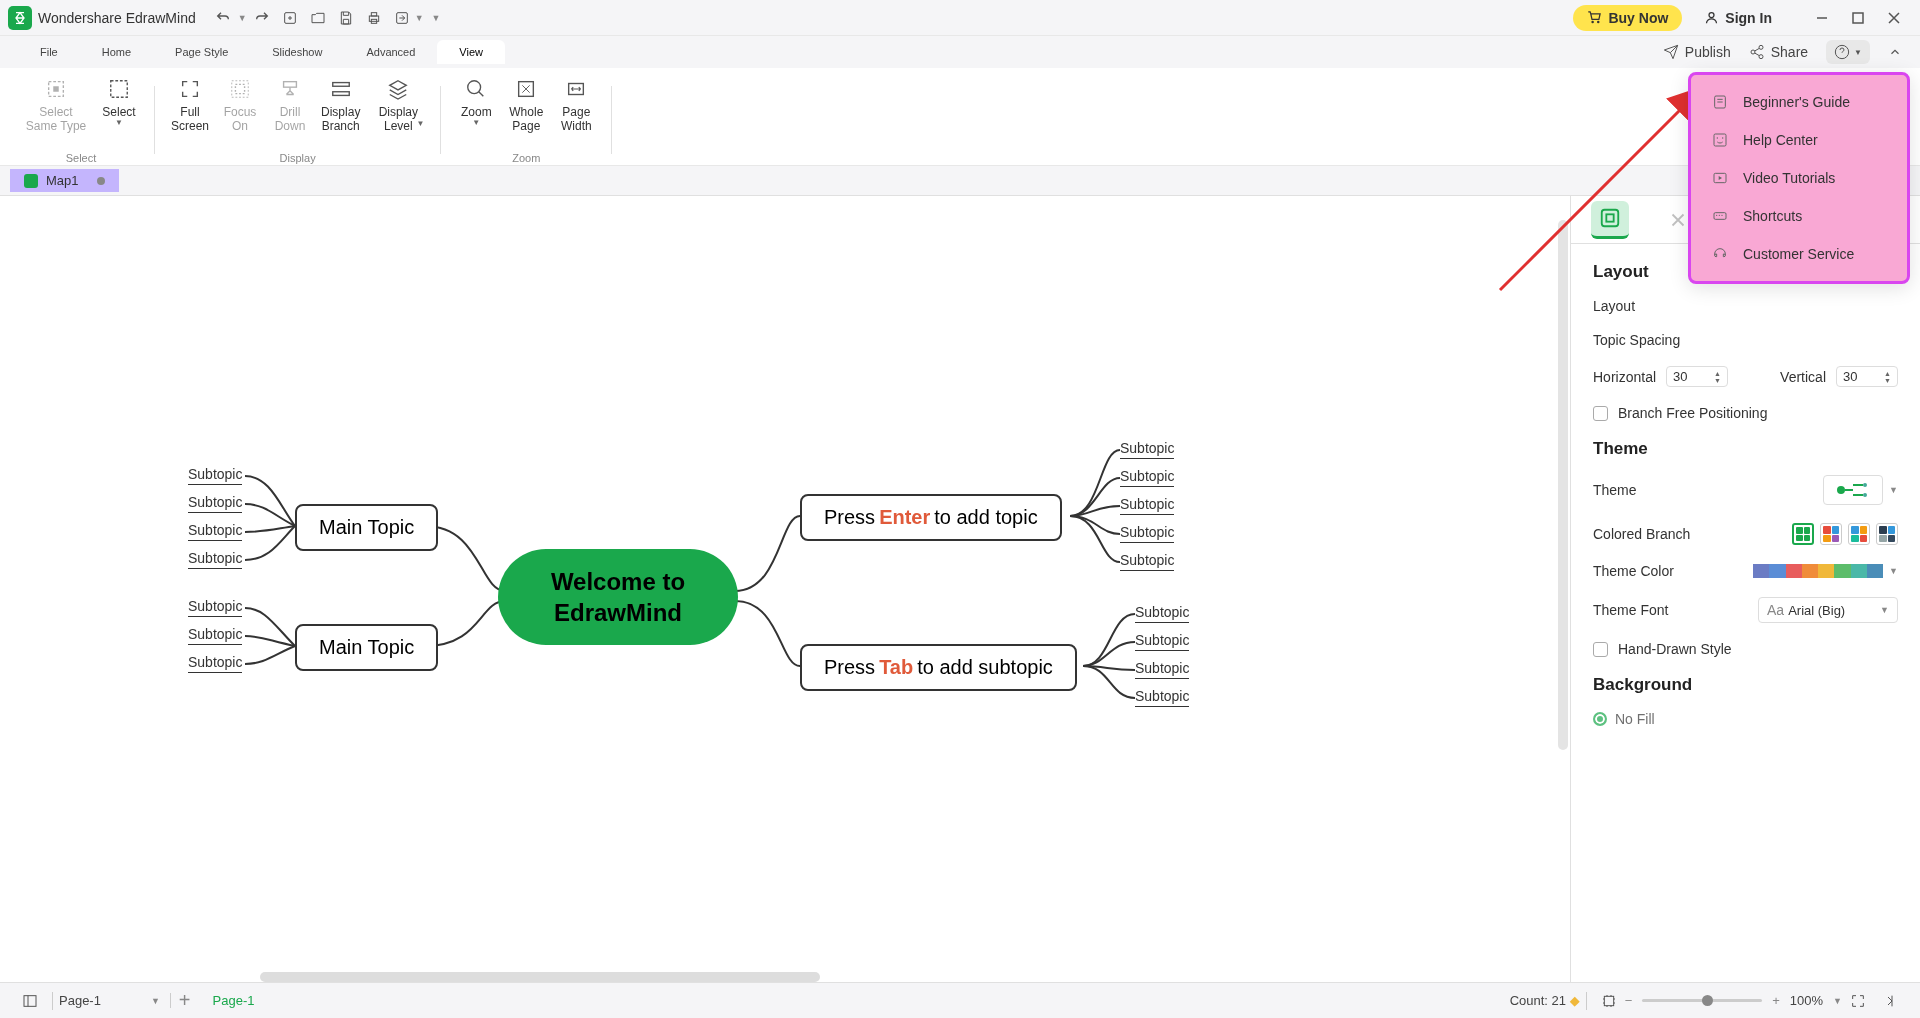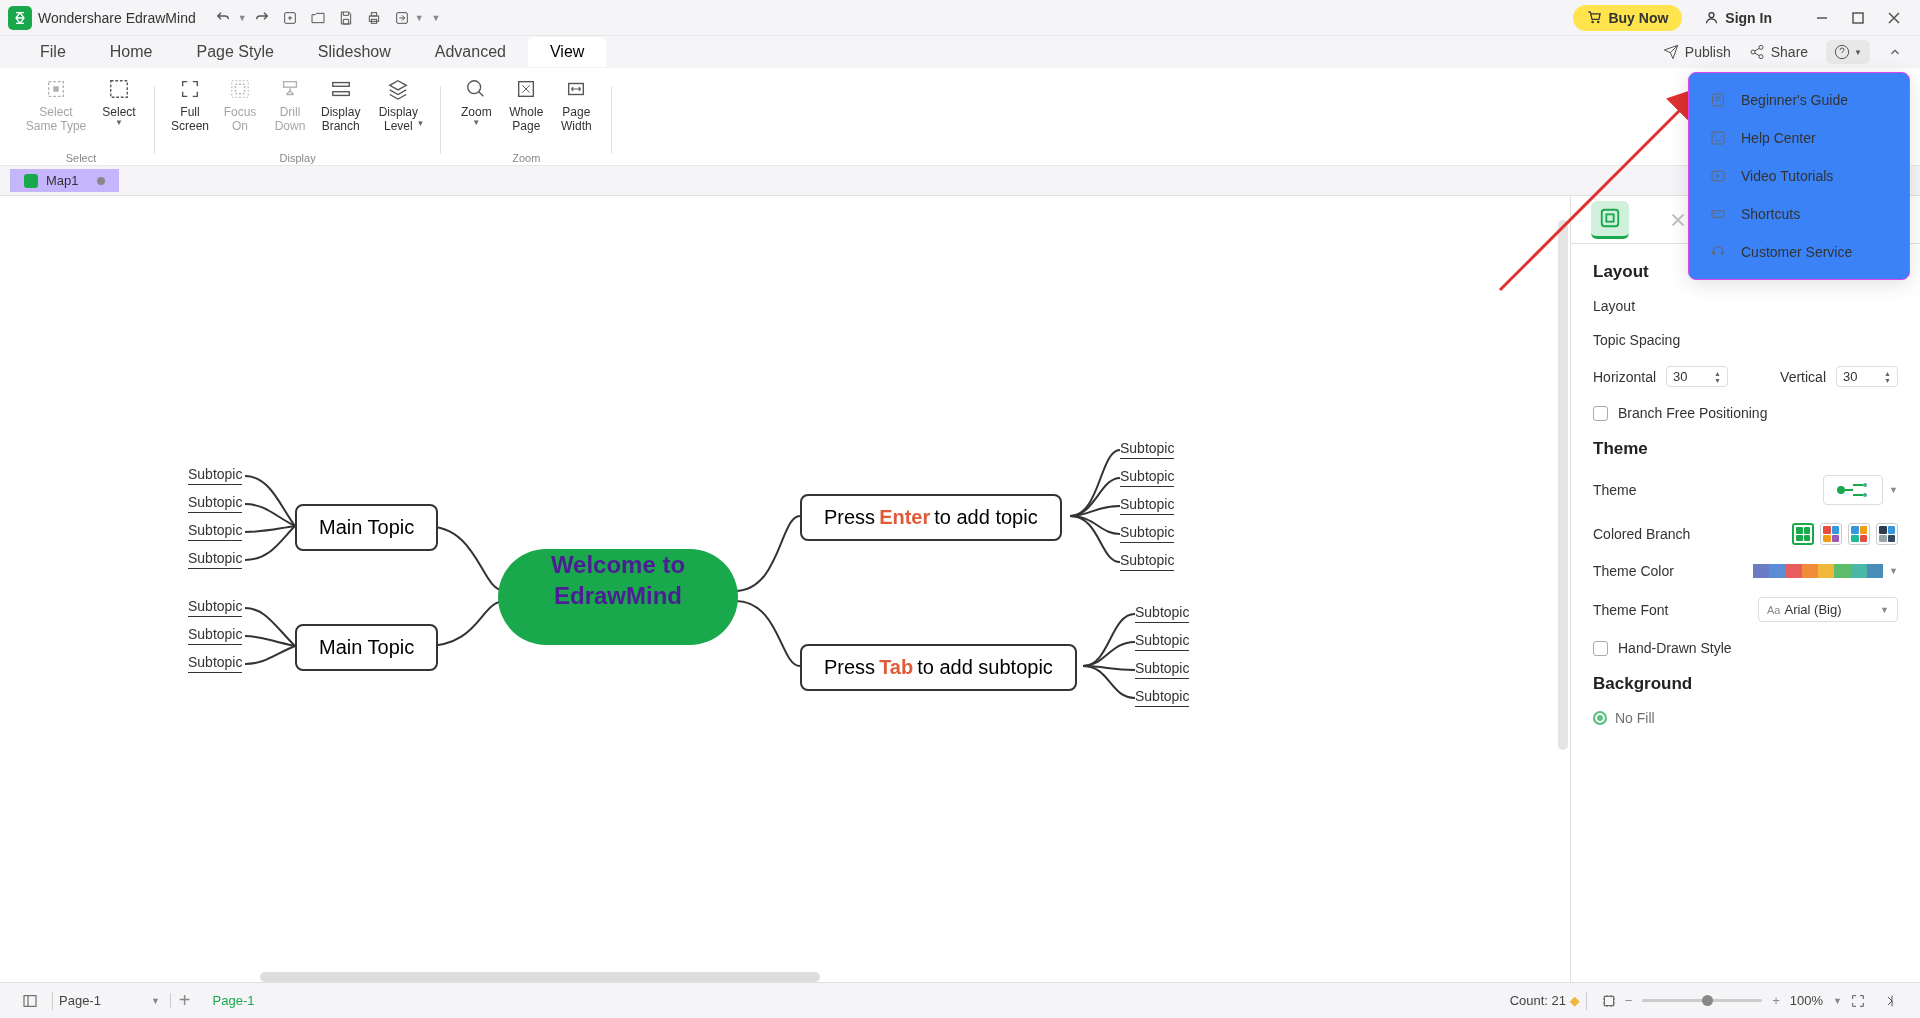--- a/index.html
+++ b/index.html
@@ -12,21 +12,21 @@
 .app-title { font-size:14px; color:#333; margin-right:14px; }
 .qat { display:flex; align-items:center; gap:2px; }
 .qat-btn { width:26px; height:26px; display:flex; align-items:center; justify-content:center; color:#555; cursor:pointer; border-radius:3px; }
 .spacer { flex:1; }
 .buy-now { background:#ffe44d; padding:5px 14px; border-radius:15px; display:flex; align-items:center; gap:6px; font-size:14px; font-weight:600; color:#333; cursor:pointer; margin-right:10px; }
 .sign-in { display:flex; align-items:center; gap:6px; font-size:14px; font-weight:600; color:#333; cursor:pointer; padding:5px 12px; margin-right:20px; }
 .wnd-btn { width:36px; height:28px; display:flex; align-items:center; justify-content:center; color:#555; cursor:pointer; }
 
 
 .menu-bar { height:32px; background:#f5f5f7; display:flex; align-items:center; padding:0 18px; }
-.menu-item { padding:6px 22px; font-size:16px; color:#444; cursor:pointer; }
+.menu-item { padding:6px 22px; font-size:11px; color:#444; cursor:pointer; }
 .menu-item.active { background:#fff; color:#000; font-weight:500; border-radius:6px 6px 0 0; }
 .right-menu { margin-left:auto; display:flex; gap:18px; }
 .rmenu-btn { display:flex; align-items:center; gap:6px; font-size:14px; color:#444; cursor:pointer; }
 .help-btn { background:#e8e8e8; padding:4px 8px; border-radius:6px; display:flex; align-items:center; gap:4px; cursor:pointer; }
 
 
 .ribbon { height:98px; background:#fff; display:flex; align-items:center; padding:6px 10px 0; border-bottom:1px solid #e8e8e8; }
 .rib-grp { display:flex; flex-direction:column; align-items:center; height:92px; padding:0 8px; }
 .rib-row { display:flex; gap:0; }
 .rib-btn { display:flex; flex-direction:column; align-items:center; justify-content:flex-start; padding:2px 6px; cursor:pointer; min-width:50px; }
@@ -41,21 +41,21 @@
 .tab-strip { height:30px; background:#f5f5f7; display:flex; align-items:center; padding:0 10px; border-bottom:1px solid #e0e0e0; }
 .doc-tab { display:flex; align-items:center; gap:8px; padding:4px 14px; background:#c4b5fd; border-radius:0; font-size:13px; color:#333; }
 .doc-tab-icon { width:14px; height:14px; background:#1aa84c; border-radius:3px; }
 .doc-tab-close { width:8px; height:8px; border-radius:50%; background:#888; margin-left:10px; }
 
 
 .canvas-wrap { position:absolute; top:196px; left:0; right:0; bottom:36px; background:#fff; display:flex; }
 .canvas { flex:1; position:relative; overflow:hidden; }
 
 
-.central { position:absolute; left:498px; top:353px; width:240px; height:96px; background:#1aa84c; border-radius:48px; display:flex; justify-content:center; color:#4c1d95; font-size:24px; font-weight:600; text-align:center; line-height:1.3; }
+.central { position:absolute; left:498px; top:353px; width:240px; height:96px; background:#1aa84c; border-radius:48px; display:flex; align-items:center; justify-content:center; color:#000000; font-size:24px; font-weight:600; text-align:center; line-height:1.3; }
 .main-topic { position:absolute; border:2px solid #333; border-radius:8px; padding:10px 22px; font-size:20px; font-weight:500; background:#fff; display:flex; align-items:center; }
 .main-topic .key { color:#e05a3a; font-weight:600; margin:0 4px; }
 .subtopic { position:absolute; font-size:14px; color:#333; padding:2px 0; border-bottom:1.5px solid #333; }
 
 
 .connectors { position:absolute; top:0; left:0; width:100%; height:100%; pointer-events:none; }
 .connectors path, .connectors line { stroke:#333; stroke-width:2; fill:none; }
 
 
 .side-panel { width:350px; background:#fff; border-left:1px solid #e0e0e0; display:flex; flex-direction:column; }
@@ -70,34 +70,34 @@
 .spinner-val { font-size:13px; }
 .spinner-arrows { display:flex; flex-direction:column; font-size:7px; color:#666; line-height:1; }
 .chk { width:15px; height:15px; border:1.5px solid #aaa; border-radius:3px; margin-right:10px; }
 .theme-prev { width:60px; height:30px; border:1px solid #ddd; border-radius:4px; margin-left:auto; display:flex; align-items:center; justify-content:center; }
 .cb-opt { width:22px; height:22px; border:1px solid #ccc; border-radius:3px; margin-left:6px; display:grid; grid-template-columns:1fr 1fr; grid-template-rows:1fr 1fr; gap:1px; padding:2px; cursor:pointer; }
 .cb-opt.sel { border:2px solid #1aa84c; }
 .cb-opt span { border-radius:1px; }
 .tc-strip { flex:1; height:14px; margin-left:auto; display:flex; max-width:130px; }
 .tc-strip span { flex:1; }
 .dd { margin-left:auto; border:1px solid #ddd; border-radius:4px; padding:4px 8px; display:flex; align-items:center; gap:8px; font-size:13px; min-width:140px; justify-content:space-between; }
-.dd .aa { font-size:11px; color:#888; margin-right:4px; }
+.dd .aa { font-size:14px; color:#888; margin-right:4px; }
 .bg-radio { width:14px; height:14px; border-radius:50%; border:2px solid #1aa84c; background:#1aa84c; box-shadow:inset 0 0 0 2px #fff; margin-right:8px; }
 
 
 .status-bar { position:absolute; bottom:0; left:0; right:0; height:36px; background:#f5f5f7; border-top:1px solid #e0e0e0; display:flex; align-items:center; padding:0 14px; font-size:13px; color:#444; }
 .sb-btn { padding:4px 8px; cursor:pointer; display:flex; align-items:center; gap:6px; }
 .sb-sep { width:1px; height:18px; background:#ccc; margin:0 6px; }
 .page-dd { display:flex; align-items:center; gap:50px; border-right:1px solid #ccc; padding-right:10px; }
 .page-link { color:#1aa84c; font-weight:500; margin-left:14px; }
 .zoom-slider { width:120px; height:3px; background:#ccc; border-radius:2px; position:relative; margin:0 10px; }
 .zoom-slider .thumb { position:absolute; left:50%; top:-4px; width:11px; height:11px; background:#888; border-radius:50%; }
 
 
-.help-menu { position:absolute; top:72px; right:10px; width:222px; background:#3b82f6; border:1px solid #d946ef; border-radius:8px; box-shadow:0 4px 20px rgba(0,0,0,0.12); padding:8px 0; z-index:100;text-align:right; }
+.help-menu { position:absolute; top:72px; right:10px; width:222px; background:#f9a8d4; border:3px solid #d946ef; border-radius:8px; box-shadow:0 4px 20px rgba(0,0,0,0.12); padding:8px 0; z-index:100;text-align:right; }
 .help-menu-item { display:flex; align-items:center; gap:14px; padding:10px 20px; font-size:14px; color:#333; cursor:pointer; }
 .help-menu-item .hi { width:18px; height:18px; display:flex; align-items:center; justify-content:center; color:#666; }
 
 
 .arrow-anno { position:absolute; top:80px; left:1490px; pointer-events:none; z-index:50; }
 
 
 .hscroll { position:absolute; bottom:36px; left:260px; width:560px; height:10px; background:#ddd; border-radius:5px; }
 .vscroll { position:absolute; right:352px; top:220px; width:10px; height:530px; background:#e4e4e4; border-radius:5px; }
 </style>

